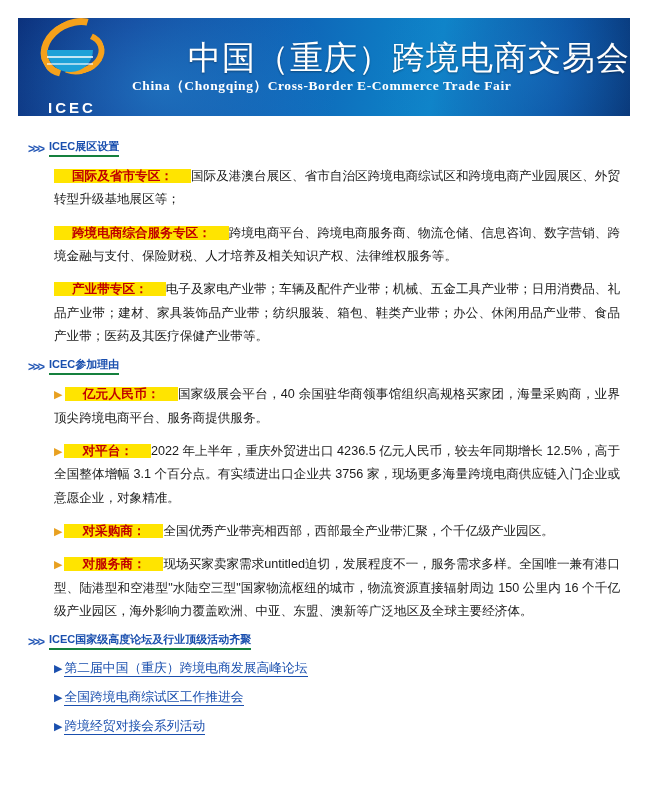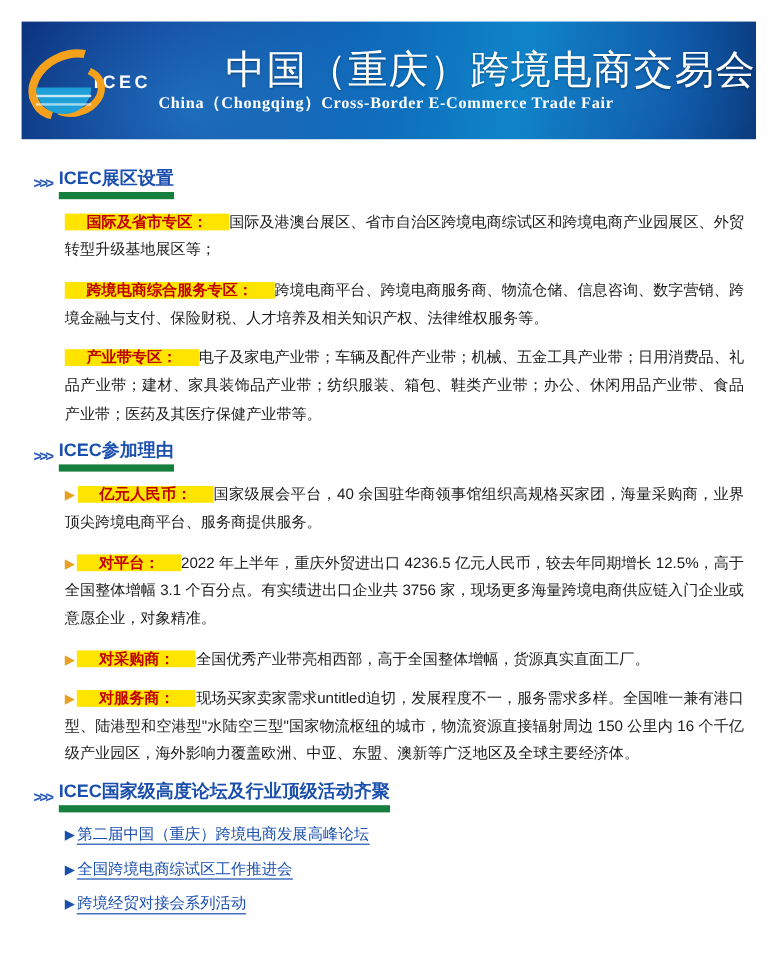--- a/index.html
+++ b/index.html
@@ -46,23 +46,23 @@
     width: 320px; height: 240px;
     background: radial-gradient(ellipse at center, rgba(30,120,200,0.45) 0%, rgba(10,45,110,0) 70%);
     pointer-events: none;
   }
   .logo-block {
     width: 108px;
     height: 98px;
     position: relative;
     flex: 0 0 auto;
     display: flex;
-    flex-direction: row;
+    flex-direction: column;
     align-items: center;
-    justify-content: flex-start;
+    justify-content: space-between;
   }
   .logo-mark {
     width: 74px;
     height: 52px;
     position: relative;
   }
   .logo-mark .swoosh {
     position: absolute;
     left: 4px; top: 2px;
     width: 56px; height: 40px;
@@ -151,23 +151,23 @@
   }
   .sec-head .chev {
     color: #2457b5;
     font-size: 12px;
     letter-spacing: -2px;
     margin-right: 6px;
     font-weight: bold;
   }
   .sec-title {
     color: #1a4fae;
-    font-size: 15px;
-    font-weight: bold;
-    border-bottom: 6px solid #15803d;
+    font-size: 11px;
+    font-weight: bold;
+    border-bottom: 2px solid #15803d;
     padding-bottom: 2px;
     line-height: 1.2;
   }
 
   p.para {
     margin: 0 0 10px 0;
     font-size: 12.6px;
     line-height: 1.85;
     color: #1a1a1a;
     text-align: justify;
@@ -261,21 +261,21 @@
         <span class="chev">&gt;&gt;&gt;</span>
         <span class="sec-title">ICEC参加理由</span>
       </div>
       <p class="bullet-para">
         <span class="tri">▶</span><span class="hl">亿元人民币：</span><span>国家级展会平台，40 余国驻华商领事馆组织高规格买家团，海量采购商，业界顶尖跨境电商平台、服务商提供服务。</span>
       </p>
       <p class="bullet-para">
         <span class="tri">▶</span><span class="hl">对平台：</span><span>2022 年上半年，重庆外贸进出口 4236.5 亿元人民币，较去年同期增长 12.5%，高于全国整体增幅 3.1 个百分点。有实绩进出口企业共 3756 家，现场更多海量跨境电商供应链入门企业或意愿企业，对象精准。</span>
       </p>
       <p class="bullet-para">
-        <span class="tri">▶</span><span class="hl">对采购商：</span><span>全国优秀产业带亮相西部，高于全国整体增幅，货源真实直面工厂。</span>
+        <span class="tri">▶</span><span class="hl">对采购商：</span><span>全国优秀产业带亮相西部，西部最全产业带汇聚，个千亿级产业园区。</span>
       </p>
       <p class="bullet-para">
         <span class="tri">▶</span><span class="hl">对服务商：</span><span>现场买家卖家需求untitled迫切，发展程度不一，服务需求多样。全国唯一兼有港口型、陆港型和空港型"水陆空三型"国家物流枢纽的城市，物流资源直接辐射周边 150 公里内 16 个千亿级产业园区，海外影响力覆盖欧洲、中亚、东盟、澳新等广泛地区及全球主要经济体。</span>
       </p>
     </div>
 
     <div class="section">
       <div class="sec-head">
         <span class="chev">&gt;&gt;&gt;</span>
         <span class="sec-title">ICEC国家级高度论坛及行业顶级活动齐聚</span>

